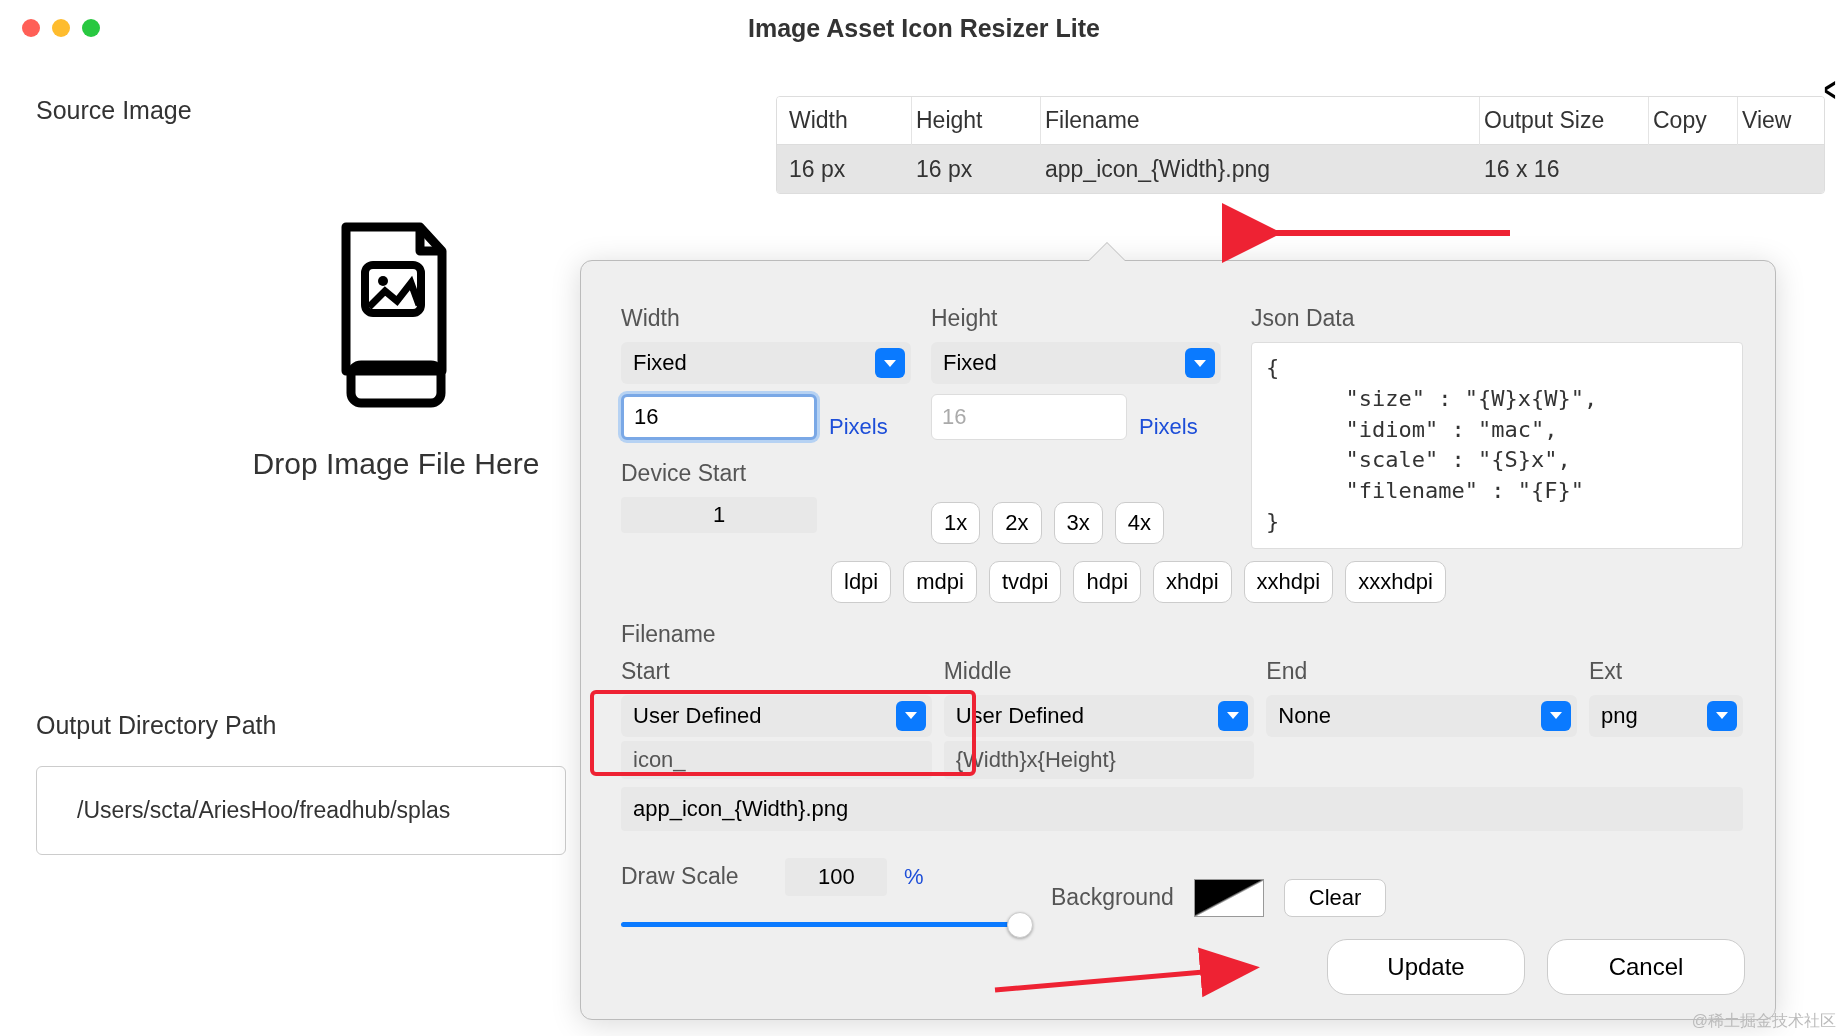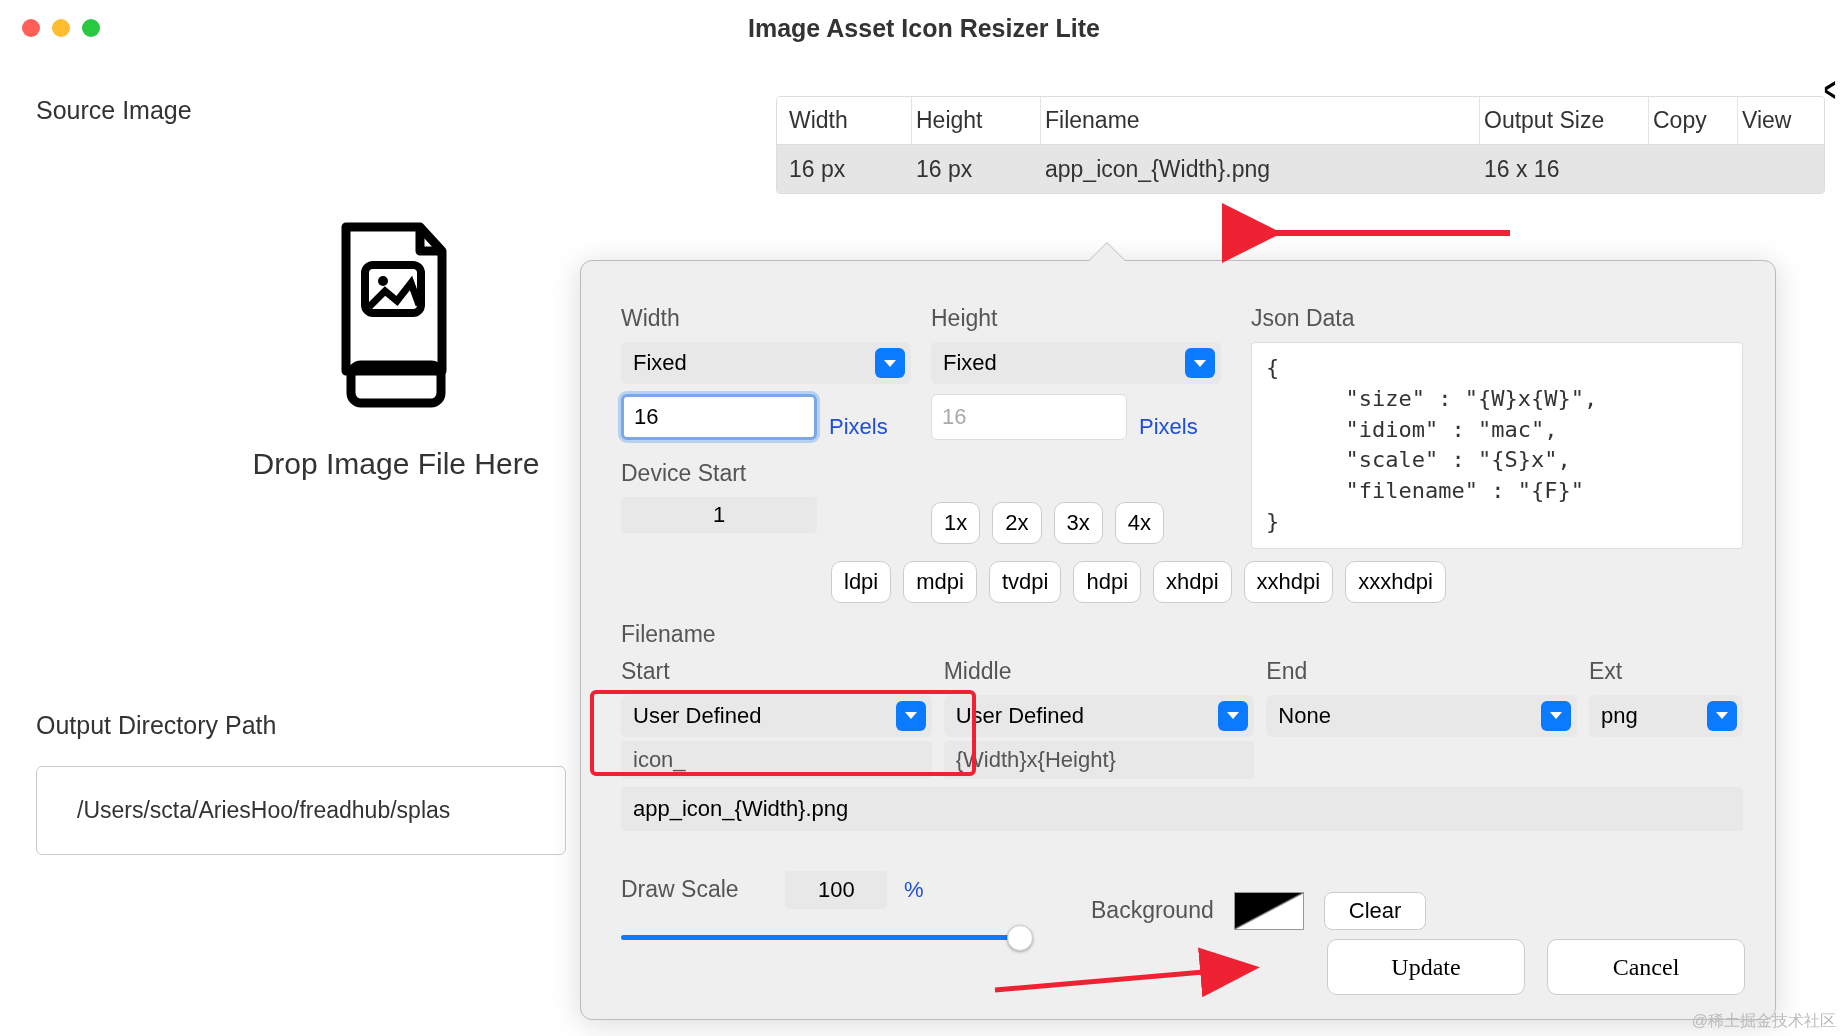--- a/index.html
+++ b/index.html
@@ -75,31 +75,31 @@
 .fname-row { display: flex; gap: 12px; margin-top: 8px; }
 .fbox { flex: 1; }
 .fbox .select { width: 100%; }
 .fbox-sm { flex: 0 0 154px; }
 .fbox-sm .select { width: 100%; }
 .greyfield { background: #e8e8e8; height: 38px; border-radius: 4px; padding: 0 12px; font-size: 22px; display: flex; align-items: center; margin-top: 4px; color: #555; }
 .result-row { margin-top: 8px; background: #e8e8e8; height: 44px; display: flex; align-items: center; padding: 0 12px; font-size: 22px; border-radius: 4px; }
 .redbox { position: absolute; border: 4px solid #e23; border-radius: 6px; }
 .redbox1 { left: 590px; top: 690px; width: 386px; height: 86px; }
 
-.draw-row { display: flex; align-items: center; gap: 40px; margin-top: 40px; }
+.draw-row { display: flex; align-items: center; margin-top: 27px; }
 .draw-val { width: 102px; height: 38px; background: #e8e8e8; border-radius: 4px; text-align: center; line-height: 38px; font-size: 22px; }
 .slider-wrap { position: relative; width: 400px; height: 28px; margin-top: 10px; }
 .slider-track { position: absolute; top: 12px; left: 0; right: 0; height: 5px; background: #0a7aff; border-radius: 3px; }
 .slider-thumb { position: absolute; right: -12px; top: 2px; width: 26px; height: 26px; background: #fff; border: 1px solid #ccc; border-radius: 50%; box-shadow: 0 1px 3px rgba(0,0,0,0.3); }
 
 .bg-swatch { width: 70px; height: 38px; border: 1px solid #999; background: linear-gradient(to bottom right, #000 0%, #000 48%, #fff 52%, #fff 100%); }
 .clear-btn { height: 38px; padding: 0 24px; background: #fff; border: 1px solid #ccc; border-radius: 8px; font-size: 22px; cursor: pointer; }
 
 .actions { position: absolute; right: 30px; bottom: 24px; display: flex; gap: 22px; }
-.bigbtn { width: 198px; height: 56px; background: #fff; border: 1px solid #ccc; border-radius: 10px; font-size: 24px; cursor: pointer; font-family: Liberation Serif, serif; }
+.bigbtn { width: 198px; height: 56px; background: #fff; border: 1px solid #ccc; border-radius: 20px; font-size: 24px; cursor: pointer; }
 
 .arrow { position: absolute; pointer-events: none; }
 .arrow svg { overflow: visible; }
 
 .watermark { position: absolute; right: 12px; bottom: 4px; font-size: 16px; color: #bbb; }
 </style>
 </head>
 <body>
 
 <div class="titlebar">

